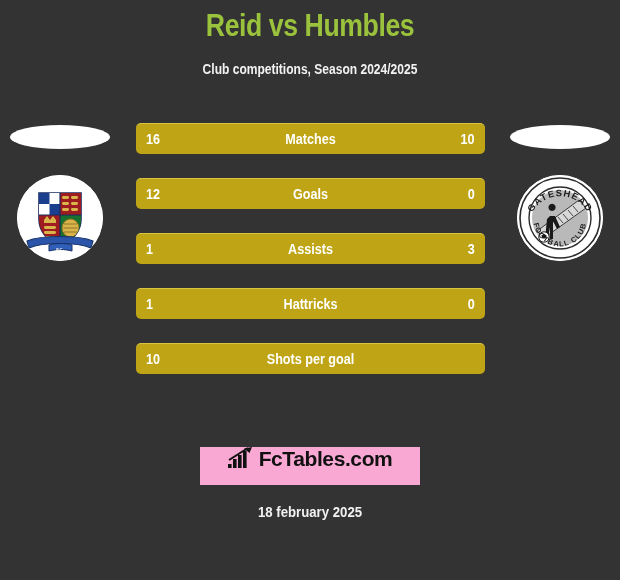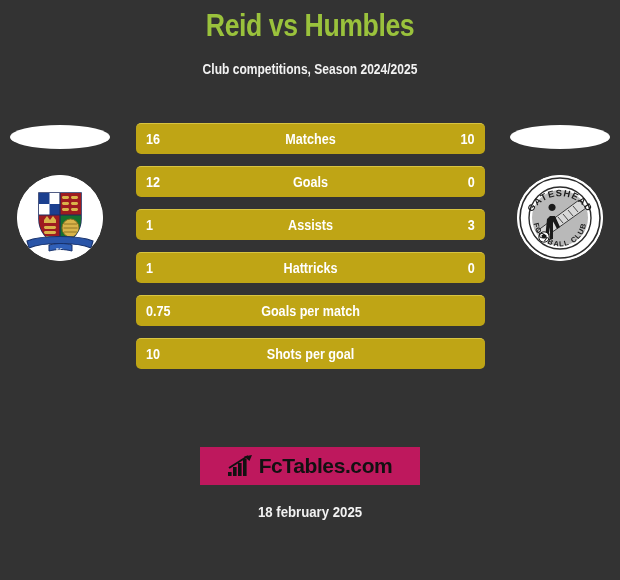--- a/index.html
+++ b/index.html
@@ -43,21 +43,21 @@
     border-radius:50%;background:#ffffff;
     overflow:hidden;
   }
   .crest.left{left:17px;top:175px;}
   .crest.right{left:517px;top:175px;}
   .crest svg{display:block;width:86px;height:86px;}
 
   
   .bars{position:absolute;left:136px;top:123px;width:349px;}
   .bar{
-    position:relative;height:31px;margin-bottom:12px;
+    position:relative;height:31px;margin-bottom:24px;
     background:#bfa515;
     border-radius:5px;
     border-top:1px solid #d8c441;
     box-sizing:border-box;
   }
   .bar .label{
     position:absolute;left:0;right:0;top:0;height:31px;
     line-height:30px;text-align:center;
     color:#ffffff;font-size:14px;font-weight:bold;
     transform:scaleX(0.9);
@@ -70,22 +70,22 @@
   }
   .bar .v-right{
     position:absolute;right:10px;top:0;height:31px;line-height:30px;
     color:#ffffff;font-size:14px;font-weight:bold;
     transform:scaleX(0.9);transform-origin:right center;
   }
 
   
   .logo{
     position:absolute;left:200px;top:447px;
-    width:220px;height:38px;background:#be185d;
-    display:flex;align-items:center;justify-content:center;
+    width:220px;height:38px;background:#f9a8d4;
+    display:flex;align-items:flex-start;justify-content:center;
   }
   .logo .mark{display:block;margin-right:5px;}
   .logo .wordmark{
     color:#111111;font-size:21px;font-weight:bold;
     letter-spacing:-0.4px;
   }
   .date{
     position:absolute;top:503px;left:0;width:620px;
     text-align:center;color:#f2f2f2;
     font-size:15px;font-weight:bold;
@@ -199,25 +199,20 @@
       <span class="v-left">1</span>
       <span class="label">Assists</span>
       <span class="v-right">3</span>
     </div>
     <div class="bar">
       <span class="v-left">1</span>
       <span class="label">Hattricks</span>
       <span class="v-right">0</span>
     </div>
     <div class="bar">
-      <span class="v-left">0.75</span>
-      <span class="label">Goals per match</span>
-      <span class="v-right"></span>
-    </div>
-    <div class="bar">
       <span class="v-left">10</span>
       <span class="label">Shots per goal</span>
       <span class="v-right"></span>
     </div>
   </div>
 
   <div class="logo">
     <svg class="mark" width="26" height="22" viewBox="0 0 26 22">
       <rect x="0" y="17" width="3.6" height="4" fill="#111111"></rect>
       <rect x="5" y="12" width="3.6" height="9" fill="#111111"></rect>

